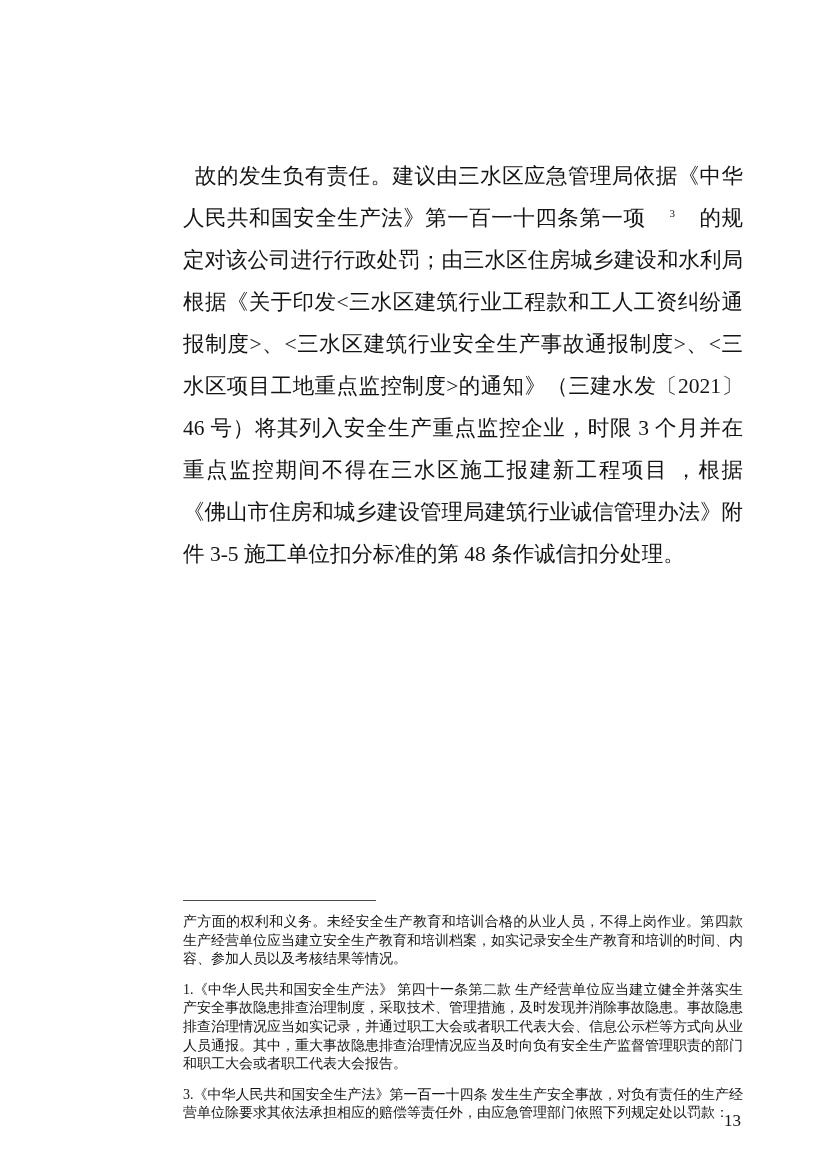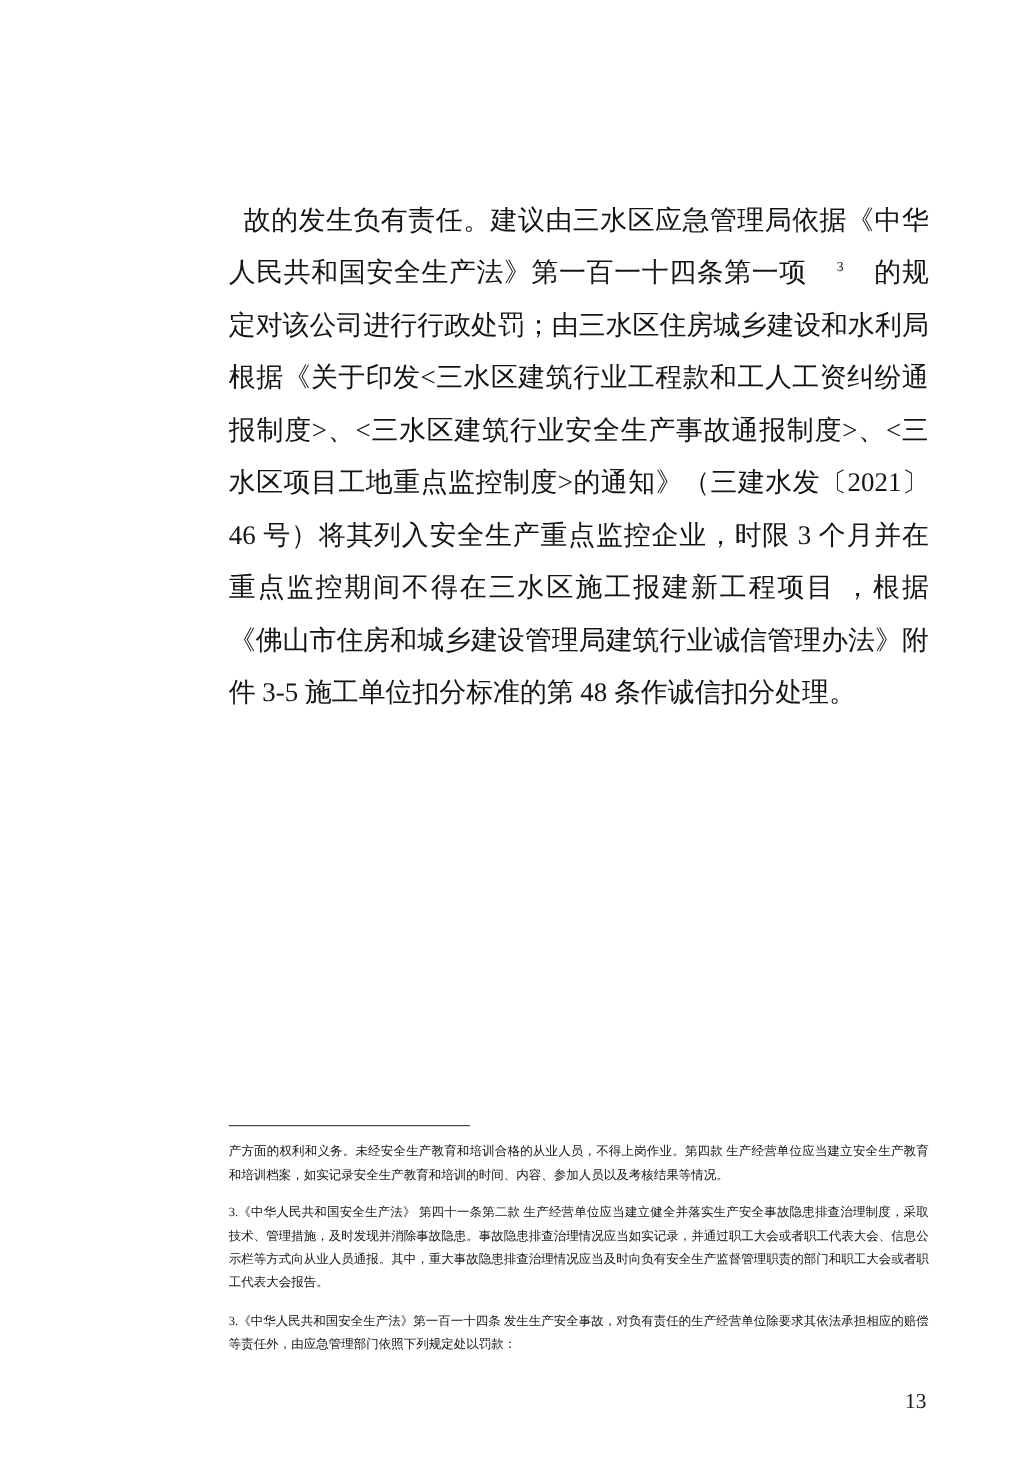--- a/index.html
+++ b/index.html
@@ -33,21 +33,21 @@
   sup.fn-ref {
     font-size: 11px;
     vertical-align: super;
     line-height: 0;
   }
   .footnote-area {
     position: absolute;
     left: 123px;
     top: 840px;
     width: 584px;
-    font-size: 10px;
+    font-size: 14px;
     line-height: 18.6px;
     text-align: justify;
     text-justify: inter-character;
     color: #141414;
   }
   .footnote-separator {
     width: 193px;
     border-top: 1px solid #4a4a4a;
     margin-bottom: 9px;
   }
@@ -65,19 +65,19 @@
 
 <div class="page">
 
   <div class="body-text">
     <p class="para"><span>故的发生负有责任。建议由三水区应急管理局依据《中华人民共和国安全生产法》第一百一十四条第一项</span><sup class="fn-ref">3</sup><span>的规定对该公司进行行政处罚；由三水区住房城乡建设和水利局根据《关于印发&lt;三水区建筑行业工程款和工人工资纠纷通报制度&gt;、&lt;三水区建筑行业安全生产事故通报制度&gt;、&lt;三水区项目工地重点监控制度&gt;的通知》（三建水发〔2021〕46 号）将其列入安全生产重点监控企业，时限 3 个月并在重点监控期间不得在三水区施工报建新工程项目 ，根据《佛山市住房和城乡建设管理局建筑行业诚信管理办法》附件 3-5 施工单位扣分标准的第 48 条作诚信扣分处理。</span></p>
   </div>
 
   <div class="footnote-area">
     <div class="footnote-separator"></div>
     <p class="footnote">产方面的权利和义务。未经安全生产教育和培训合格的从业人员，不得上岗作业。第四款 生产经营单位应当建立安全生产教育和培训档案，如实记录安全生产教育和培训的时间、内容、参加人员以及考核结果等情况。</p>
-    <p class="footnote">3.《中华人民共和国安全生产法》 第四十一条第二款 生产经营单位应当建立健全并落实生产安全事故隐患排查治理制度，采取技术、管理措施，及时发现并消除事故隐患。事故隐患排查治理情况应当如实记录，并通过职工大会或者职工代表大会、信息公示栏等方式向从业人员通报。其中，重大事故隐患排查治理情况应当及时向负有安全生产监督管理职责的部门和职工大会或者职工代表大会报告。</p>
+    <p class="footnote">1.《中华人民共和国安全生产法》 第四十一条第二款 生产经营单位应当建立健全并落实生产安全事故隐患排查治理制度，采取技术、管理措施，及时发现并消除事故隐患。事故隐患排查治理情况应当如实记录，并通过职工大会或者职工代表大会、信息公示栏等方式向从业人员通报。其中，重大事故隐患排查治理情况应当及时向负有安全生产监督管理职责的部门和职工大会或者职工代表大会报告。</p>
     <p class="footnote">3.《中华人民共和国安全生产法》第一百一十四条 发生生产安全事故，对负有责任的生产经营单位除要求其依法承担相应的赔偿等责任外，由应急管理部门依照下列规定处以罚款：</p>
   </div>
 
   <div class="page-number">13</div>
 
 </div>
 
 </body></html>

